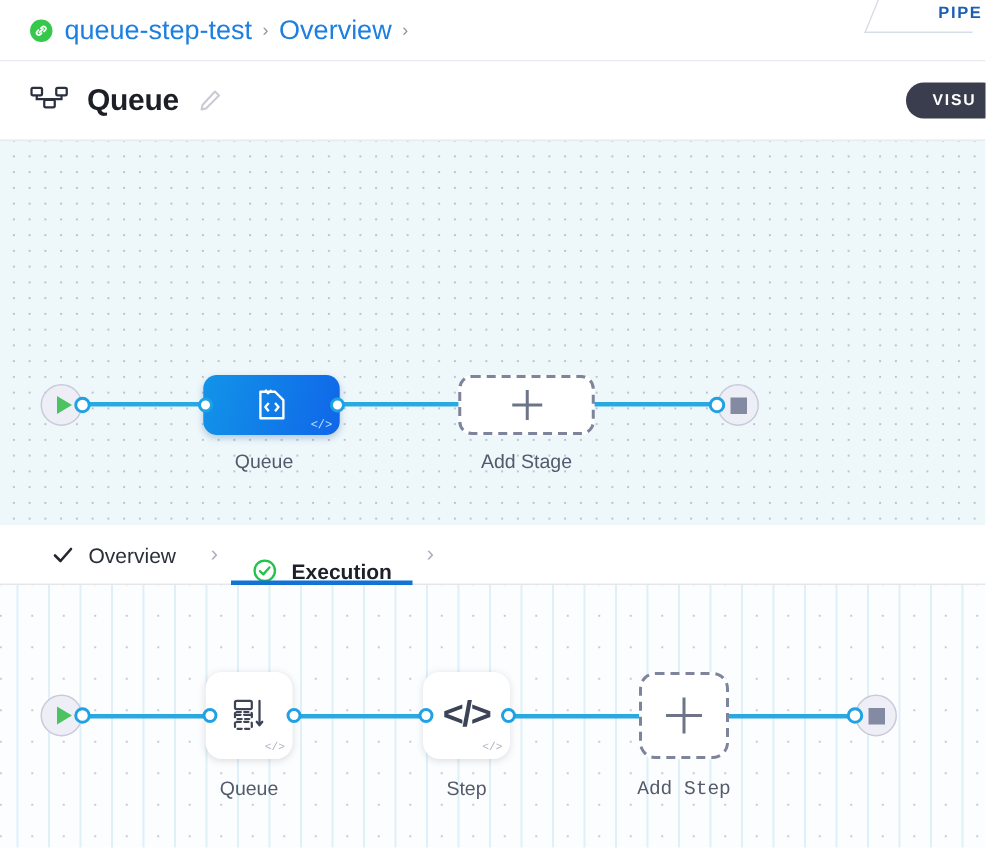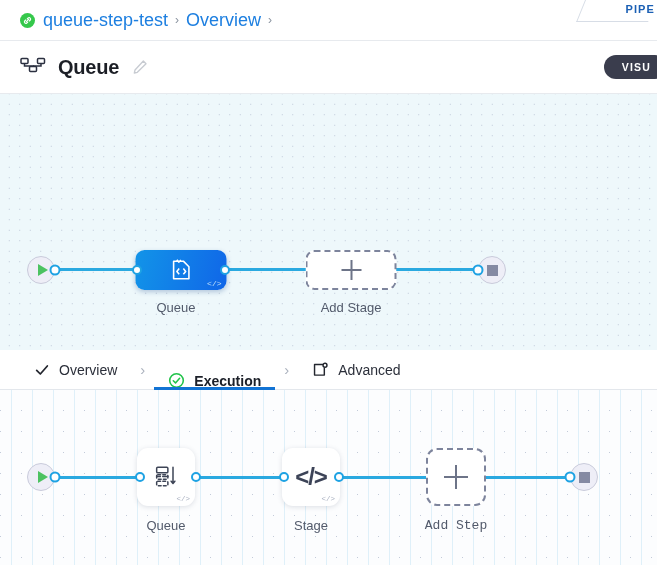--- a/index.html
+++ b/index.html
@@ -318,29 +318,20 @@
     <div class="tab active">
       <span class="icon-circlechk">
         <svg width="17" height="17" viewBox="0 0 24 24" fill="none" stroke="#21c34a" stroke-width="2.2" stroke-linecap="round" stroke-linejoin="round">
           <circle cx="12" cy="12" r="9.6"></circle>
           <path d="M7.5 12.4 L10.6 15.4 L16.4 8.9"></path>
         </svg>
       </span>
       <span>Execution</span>
     </div>
     <div class="tab-chev">›</div>
-    <div class="tab">
-      <span class="icon-adv">
-        <svg width="17" height="16" viewBox="0 0 20 18" fill="none" stroke="#23262e" stroke-width="1.7" stroke-linecap="round" stroke-linejoin="round">
-          <path d="M12.5 2.5 H3 V15 H14.5 V7"></path>
-          <circle cx="15.3" cy="3.4" r="2.3"></circle>
-        </svg>
-      </span>
-      <span>Advanced</span>
-    </div>
   </div>
 
   <div class="canvas canvas-bottom">
 
     <div class="edge" style="left:41px; top:86px; width:99px;"></div>
     <div class="edge" style="left:196px; top:86px; width:88px;"></div>
     <div class="edge" style="left:339px; top:86px; width:90px;"></div>
     <div class="edge" style="left:484px; top:86px; width:96px;"></div>
 
     <div class="endcap" style="left:41px; top:87px;">
@@ -361,21 +352,21 @@
     <div class="port-solid" style="left:140px; top:87px;"></div>
     <div class="port-solid" style="left:196px; top:87px;"></div>
     <div class="nlabel" style="left:166px; top:128px;">Queue</div>
 
     <div class="step-node" style="left:311px; top:87px;">
       <span class="code-glyph">&lt;/&gt;</span>
       <span class="step-badge">&lt;/&gt;</span>
     </div>
     <div class="port-solid" style="left:284px; top:87px;"></div>
     <div class="port-solid" style="left:339px; top:87px;"></div>
-    <div class="nlabel" style="left:311px; top:128px;">Stage</div>
+    <div class="nlabel" style="left:311px; top:128px;">Step</div>
 
     <div class="add-node add-step-node" style="left:456px; top:87px;">
       <span class="plus"></span>
     </div>
     <div class="nlabel" style="left:456px; top:128px;font-family:Liberation Mono, monospace;">Add Step</div>
 
     <div class="endcap" style="left:584px; top:87px;">
       <div class="stop-sq"></div>
     </div>
     <div class="port" style="left:570px; top:87px;"></div>

